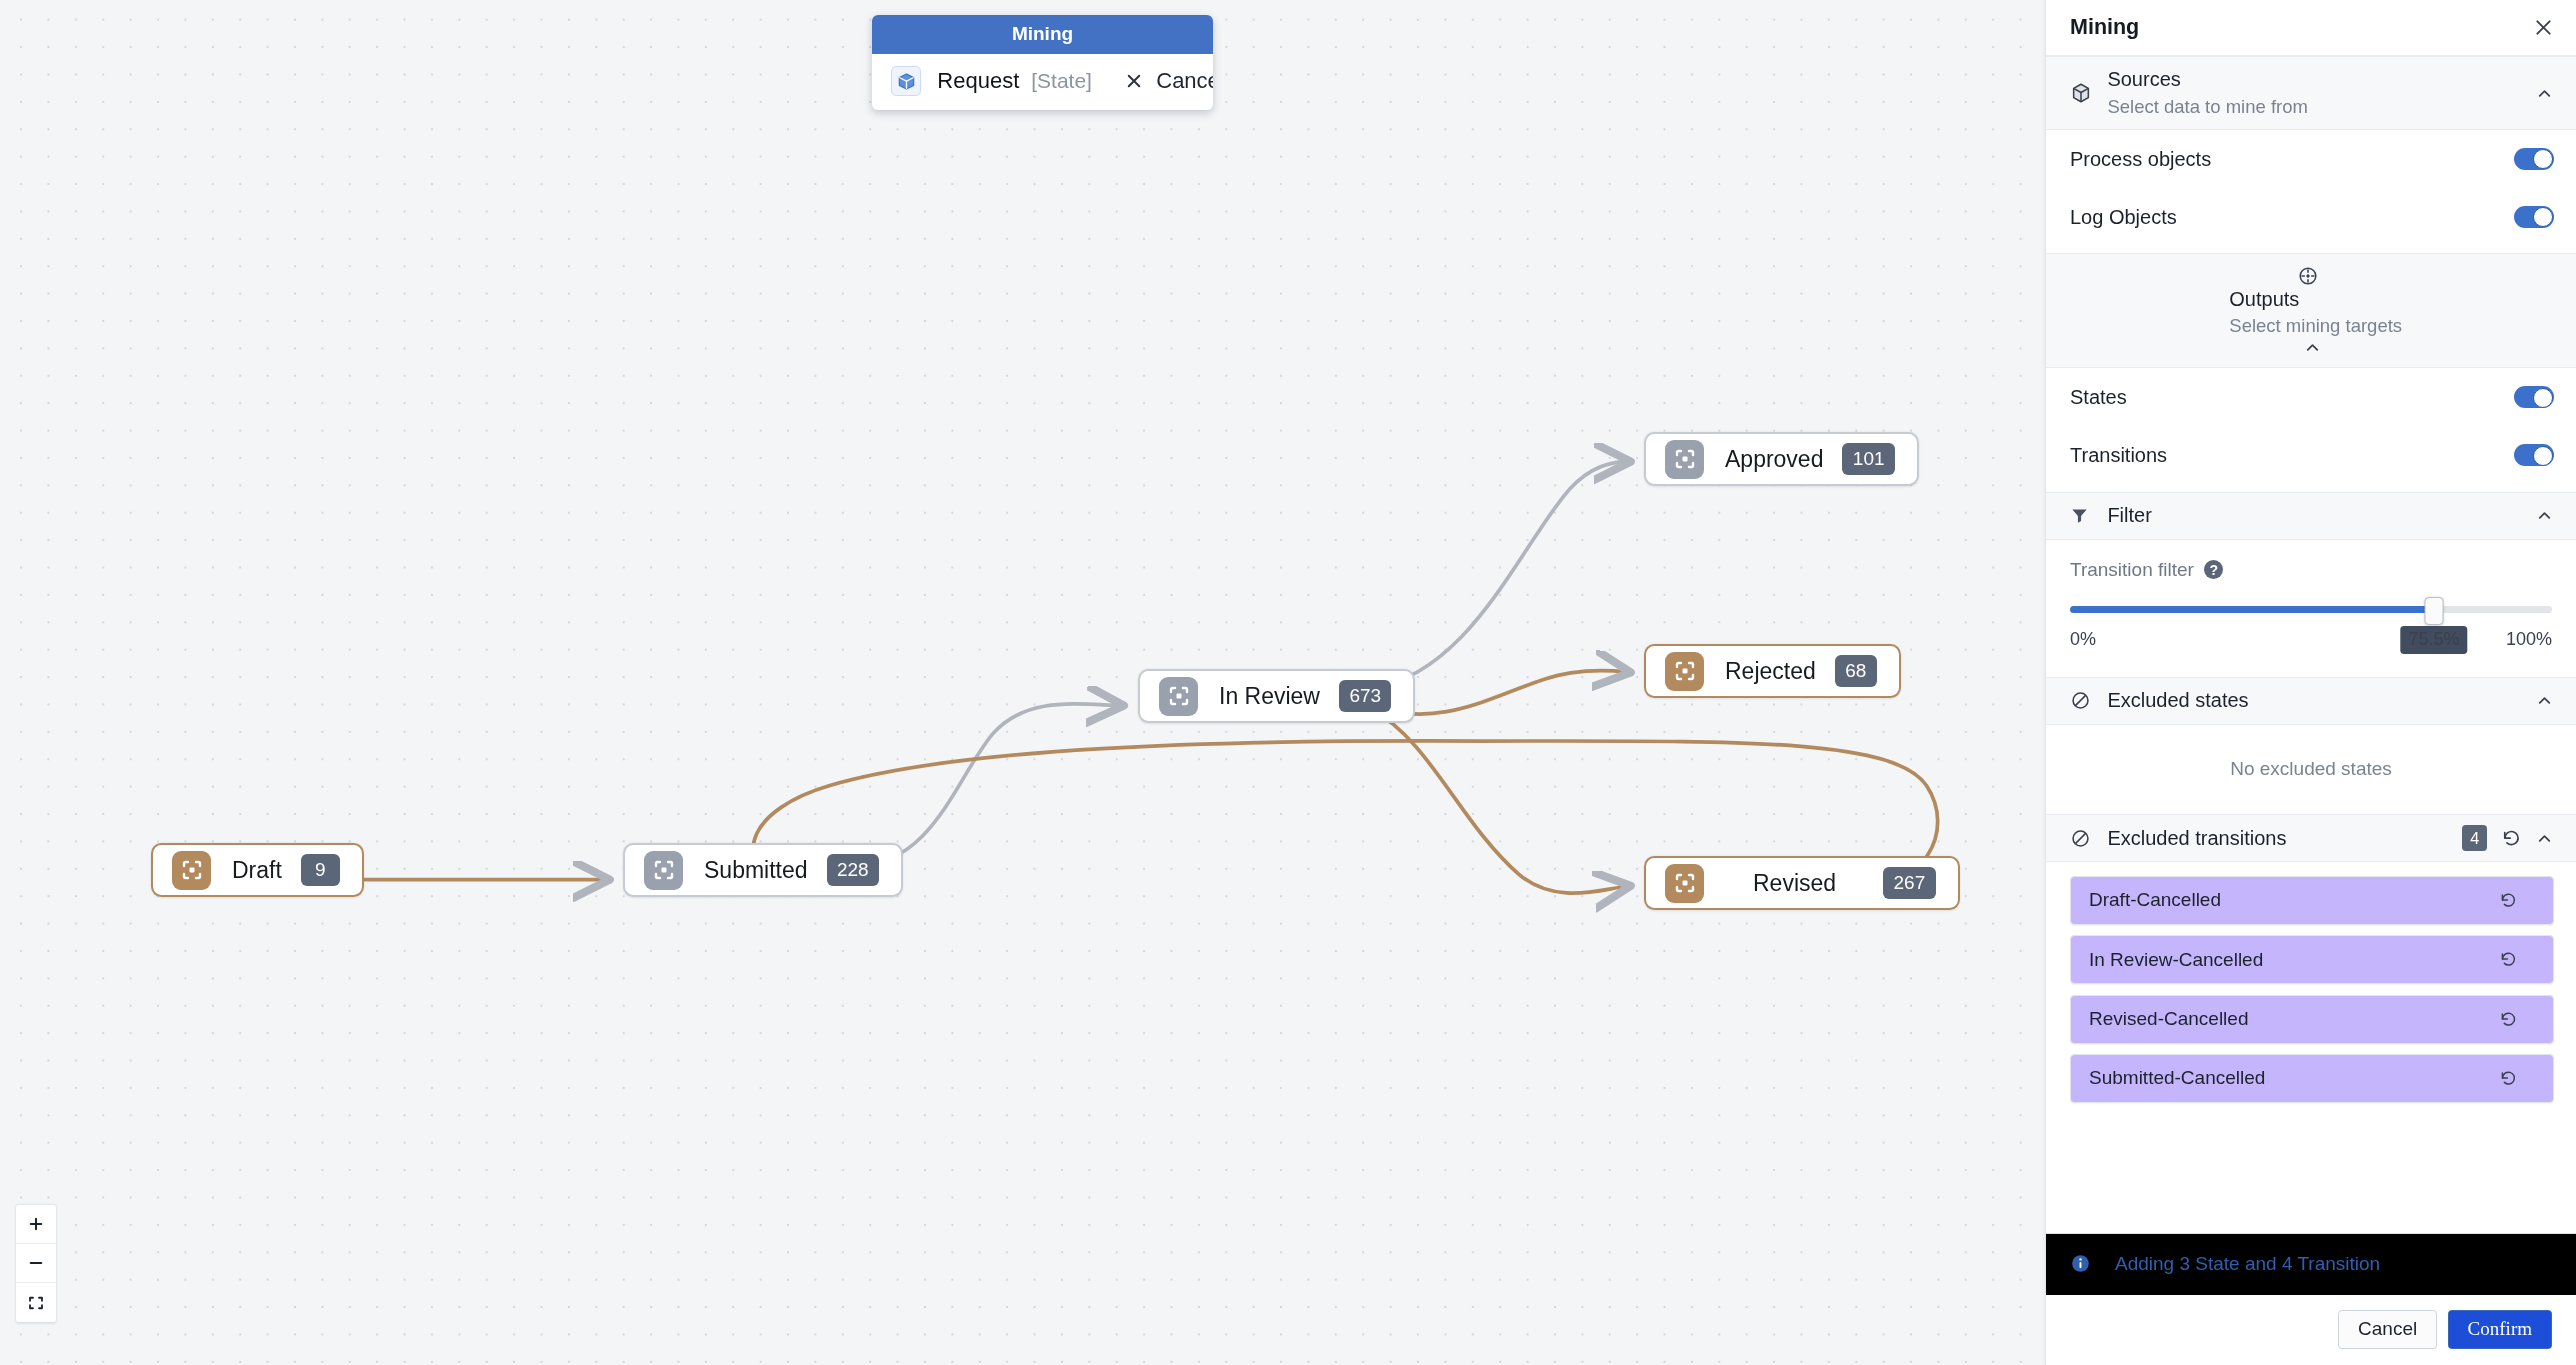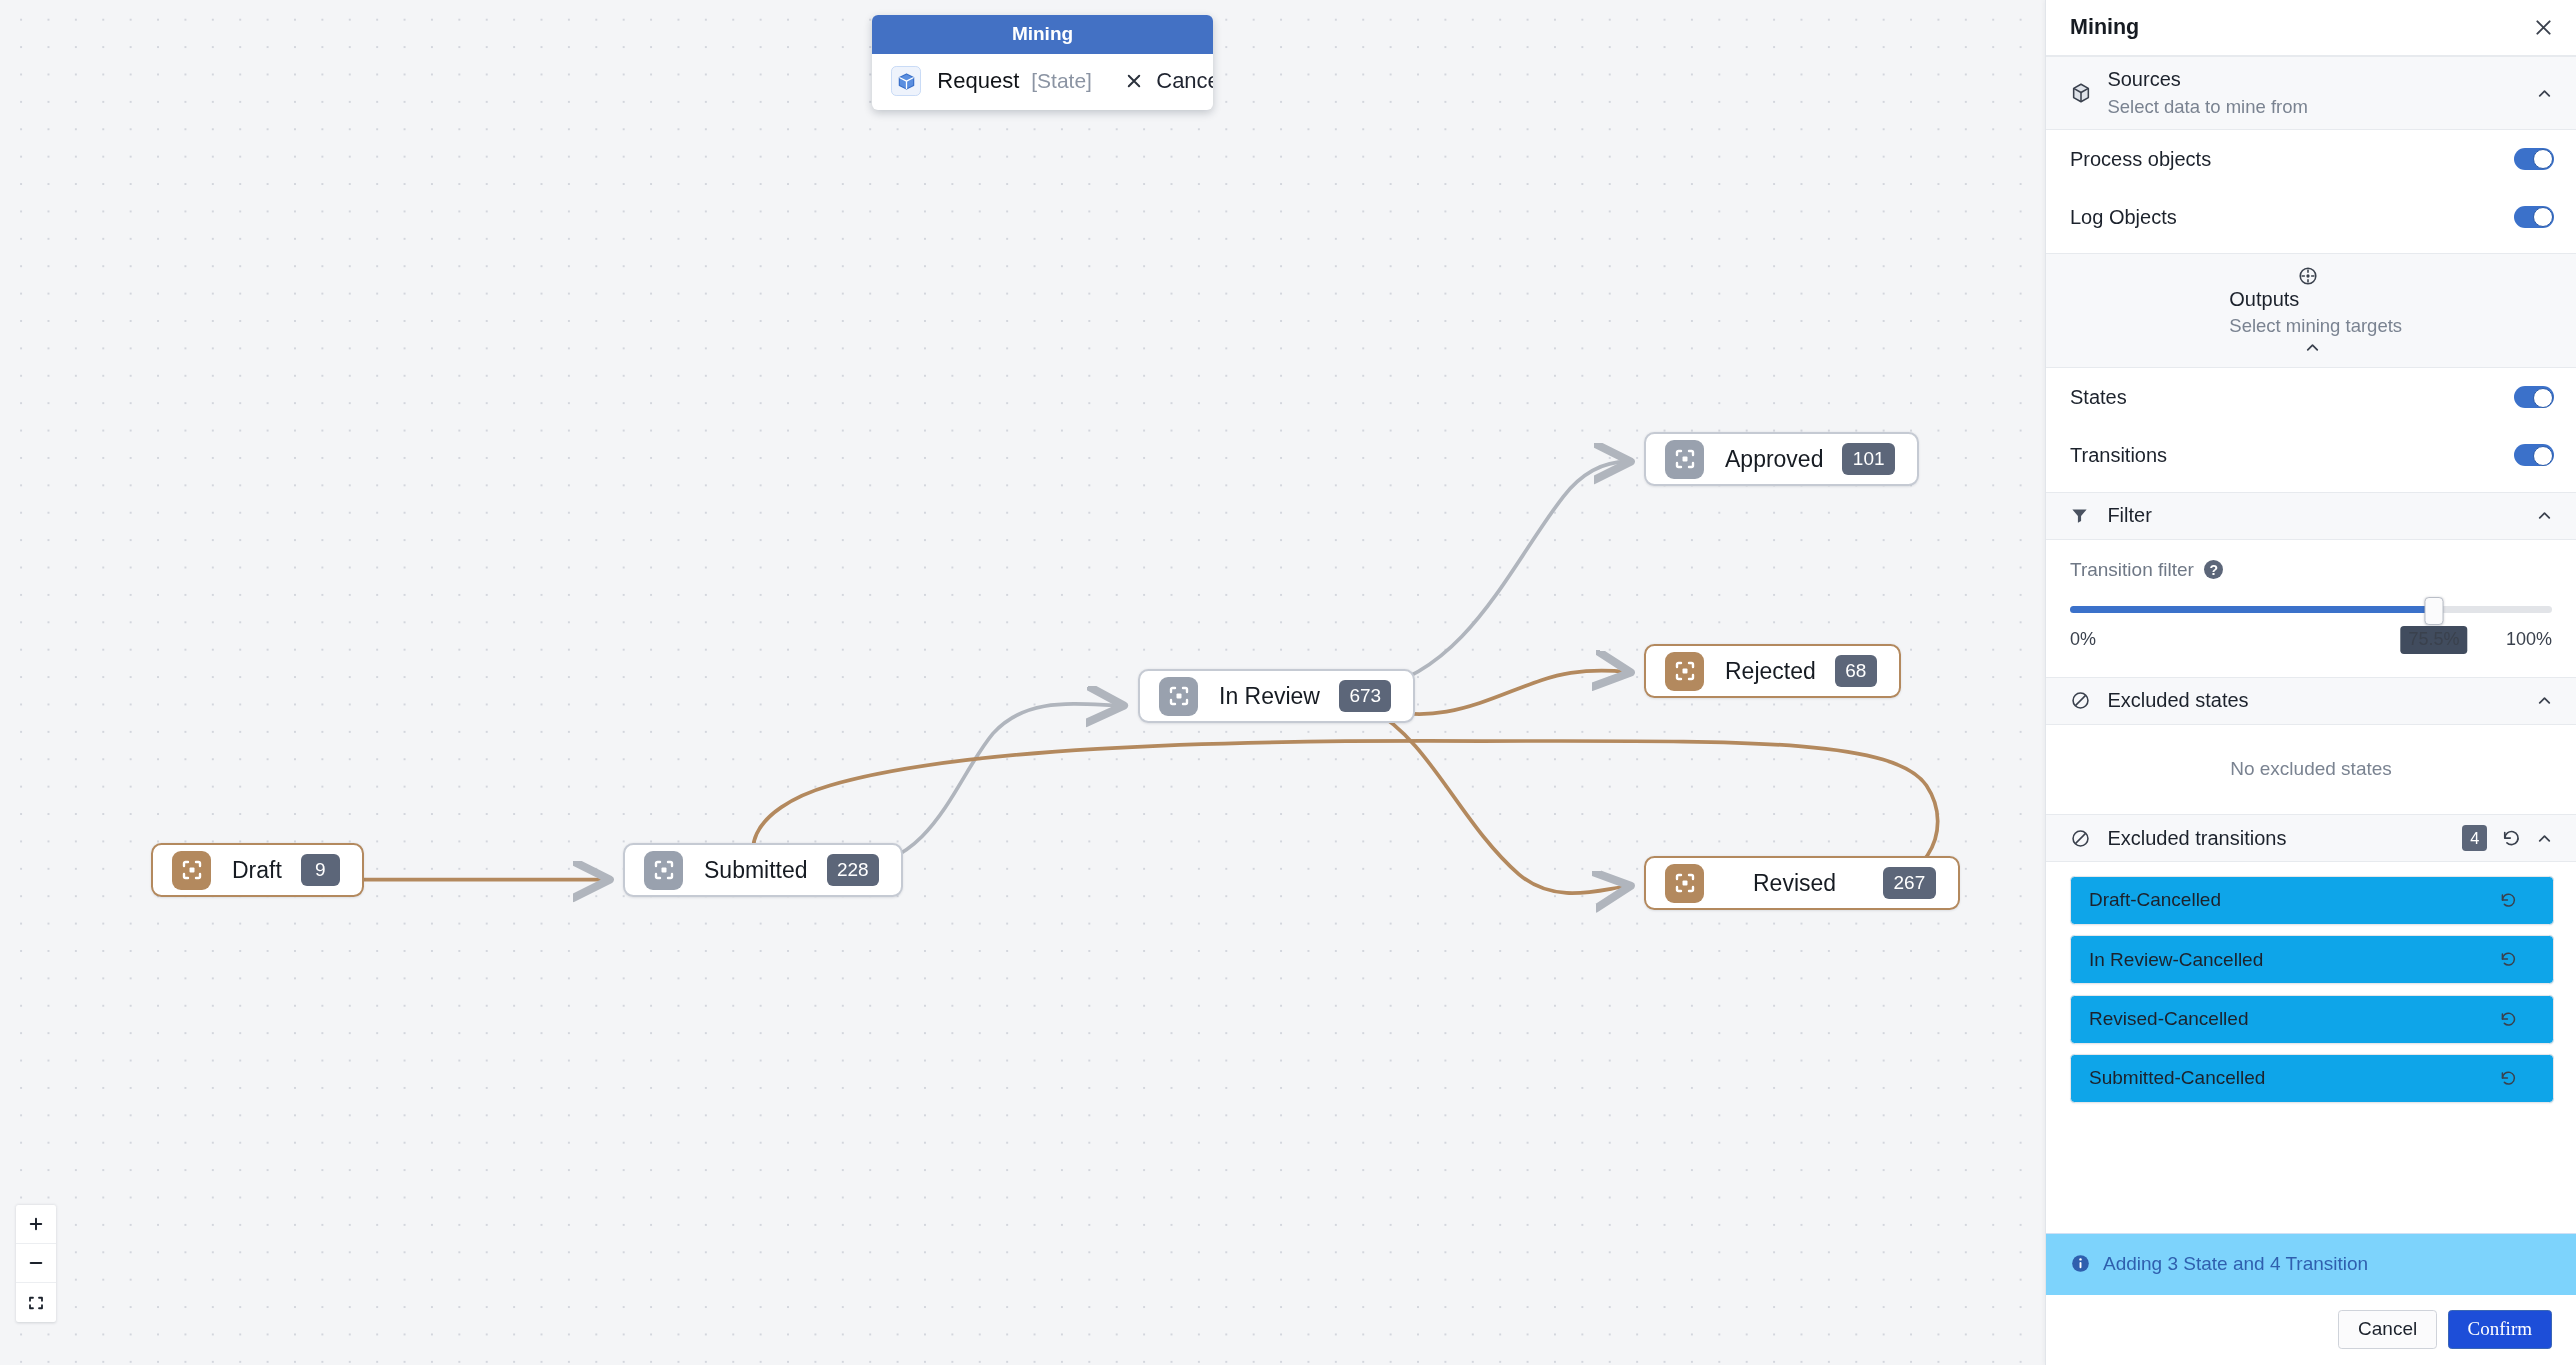--- a/index.html
+++ b/index.html
@@ -193,31 +193,31 @@
 
   .empty-note {
     text-align:center; font-size: 19px; color: #7a8391;
     padding: 33px 0 34px;
   }
 
   .excl-list { padding: 13.3px 22px 16.3px 24px; }
   .excl-item {
     display:flex; align-items:center;
     border: 0.7px solid #e3e6ea; border-radius: 4.4px;
-    background: #0ea5e9; height: 49px;
+    background: #c4b5fd; height: 49px;
     padding: 0 35px 0 18px; margin-bottom: 10.4px;
     box-shadow: 0 0.7px 1.5px rgba(20,30,50,.05);
   }
   .excl-item .excl-name { flex:1; font-size: 19px; color: #1c222c; }
   .icon-btn { display:flex; align-items:center; justify-content:center; cursor:pointer; }
 
   .panel-footer { flex: 0 0 auto; }
   .info-bar {
-    display:flex; align-items:center; gap: 12px;
-    background: #7dd3fc; border-top: 0.7px solid #cfe0f5;
+    display:flex; align-items:center; gap: 24px;
+    background: #000000; border-top: 0.7px solid #cfe0f5;
     padding: 19px 24px 20px;
     margin-top: 32px;
   }
   .info-text { font-size: 19px; color: #2f5fae; }
   .btn-bar {
     display:flex; justify-content:flex-end; gap: 10.4px;
     padding: 15px 24px 16.3px;
     background: #fff;
   }
   .btn {

